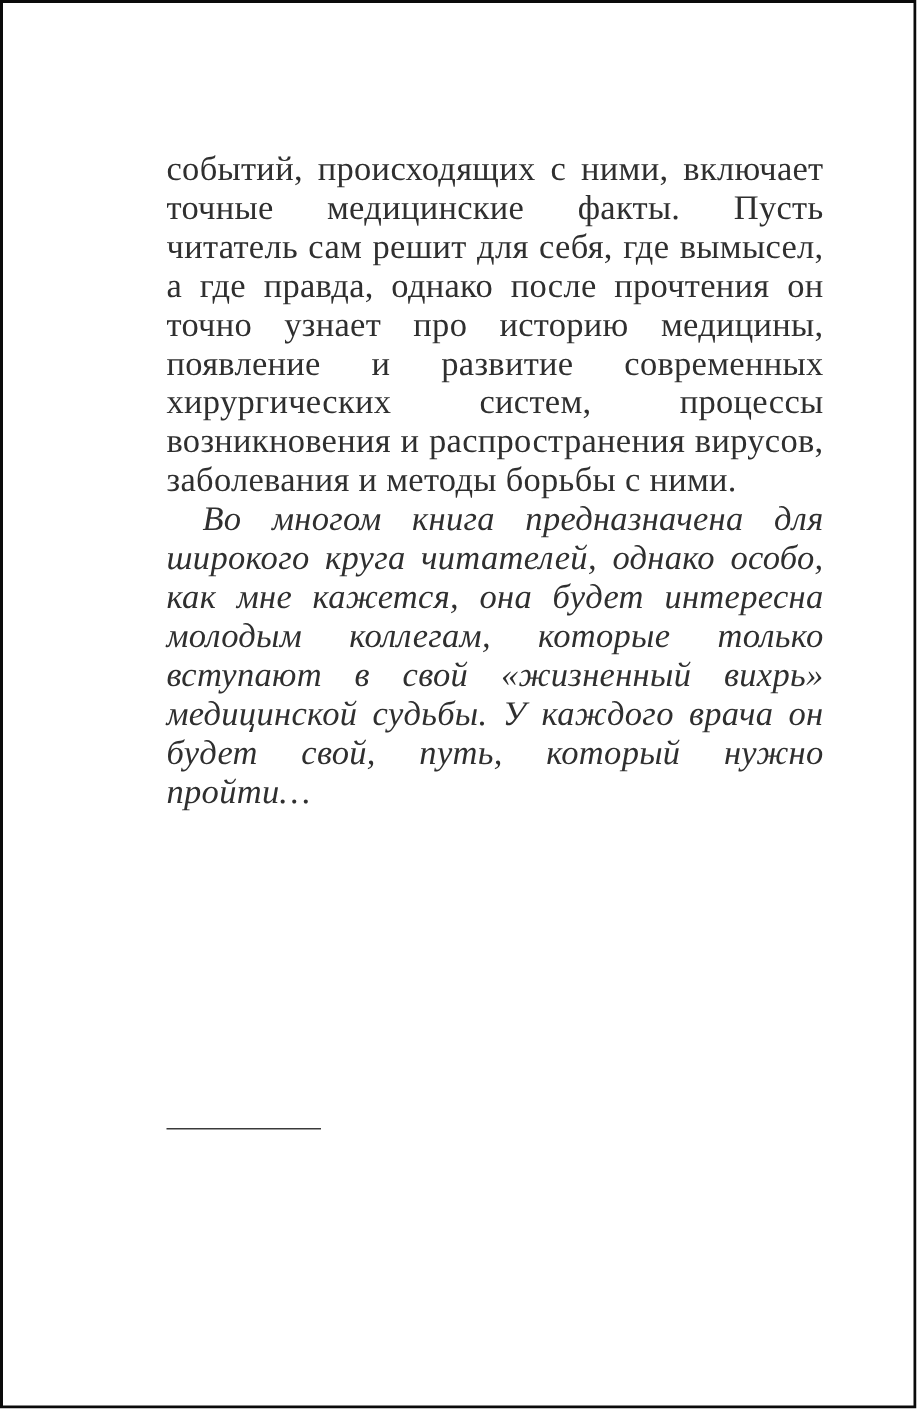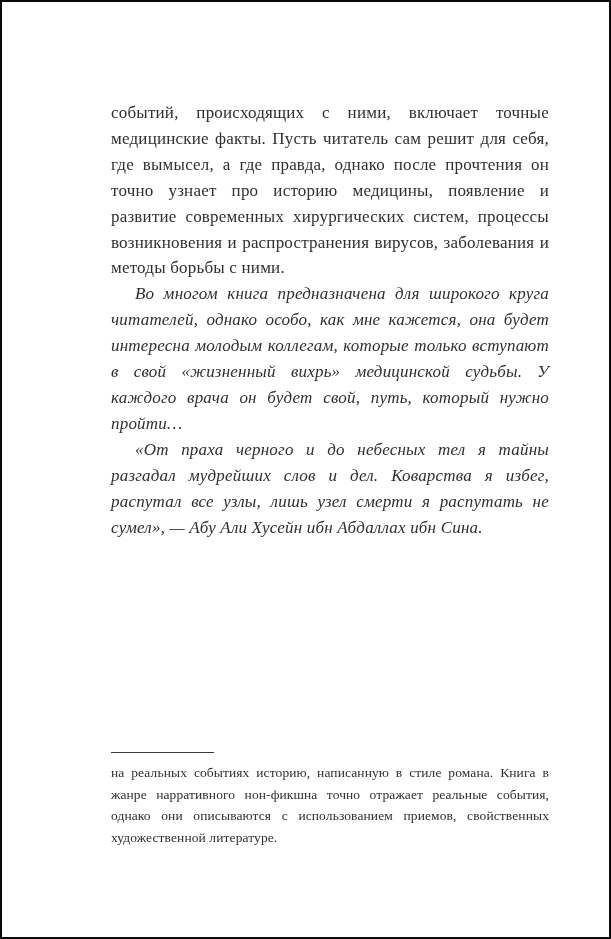--- a/index.html
+++ b/index.html
@@ -23,21 +23,21 @@
   }
 
   .text-block {
     position: absolute;
     left: 109px;
     top: 98px;
     width: 438px;
   }
 
   .para {
-    font-size: 17px;
+    font-size: 23px;
     line-height: 25.9px;
     text-align: justify;
     letter-spacing: 0.2px;
     color: #2f2f2f;
   }
 
   .para.indent {
     text-indent: 24px;
     font-style: italic;
   }
@@ -65,21 +65,19 @@
   }
 </style>
 </head>
 <body>
 
 <div class="page">
 
   <div class="text-block">
     <p class="para">событий, происходящих с ними, включает точные медицинские факты. Пусть читатель сам решит для себя, где вымысел, а где правда, однако после прочтения он точно узнает про историю медицины, появление и развитие современных хирургических систем, процессы возникновения и распространения вирусов, заболевания и методы борьбы с ними.</p>
     <p class="para indent">Во многом книга предназначена для широкого круга читателей, однако особо, как мне кажется, она будет интересна молодым коллегам, которые только вступают в свой «жизненный вихрь» медицинской судьбы. У каждого врача он будет свой, путь, который нужно пройти…</p>
-    <p class="para indent">«От праха черного и до небесных тел я тайны разгадал мудрейших слов и дел. Коварства я избег, распутал все узлы, лишь узел смерти я распутать не сумел», — Абу Али Хусейн ибн Абдаллах ибн Сина.</p>
   </div>
 
   <div class="footnote">
     <div class="footnote-rule"></div>
-    <p class="footnote-text">на реальных событиях историю, написанную в стиле романа. Книга в жанре нарративного нон-фикшна точно отражает реальные события, однако они описываются с использованием приемов, свойственных художественной литературе.</p>
   </div>
 
 </div>
 
 </body></html>

